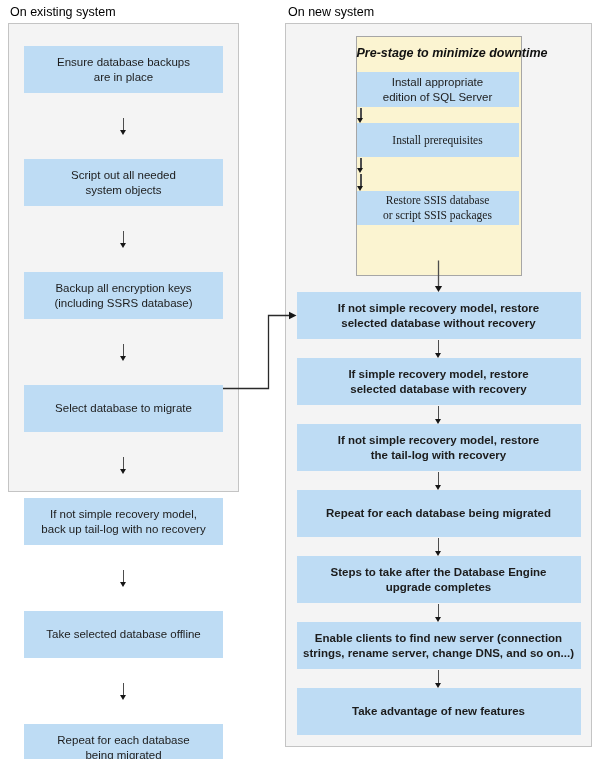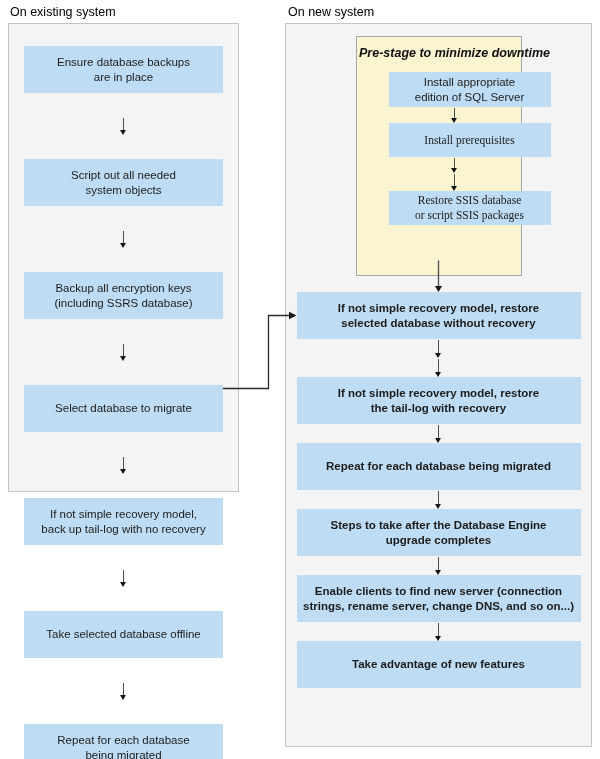--- a/index.html
+++ b/index.html
@@ -51,35 +51,34 @@
     align-items: center;
     justify-content: center;
     text-align: center;
     white-space: pre-line;
     font-size: 11.5px;
     line-height: 15px;
     flex: none;
   }
   .step.lbox  { width: 199px; height: 47px; }
   .step.wide  { width: 284px; height: 47px; font-weight: bold; }
-  .step.inner { width: 162px; font-size: 11.5px; margin-left: 30px; }
+  .step.inner { width: 162px; font-size: 11.5px; }
   .h35 { height: 35px; }
   .h34 { height: 34px; font-family: Liberation Serif, serif; }
 
   .prestage {
     box-sizing: border-box;
     width: 166px; height: 240px;
     background: #fbf4d1;
     border: 1px solid #a6a6a6;
     display: flex;
     flex-direction: column;
-    align-items: center;
+    align-items: flex-start;
     padding-top: 8px;
     flex: none;
-    padding-left: 32px;
   }
   .prestage-title {
     font-size: 12.5px;
     font-weight: 700;
     font-style: italic;
     line-height: 17px;
     color: #111111;
     margin-bottom: 10px;
     white-space: nowrap;
   }
@@ -162,20 +161,22 @@
       <div class="varrow h18"></div>
       <div class="step inner h34">Restore SSIS database
 or script SSIS packages</div>
     </div>
 
     <div class="spacer16"></div>
 
     <div class="step wide">If not simple recovery model, restore
 selected database without recovery</div>
     <div class="varrow h19"></div>
+    <div class="step wide">If simple recovery model, restore
+selected database with recovery</div>
     <div class="varrow h19"></div>
     <div class="step wide">If not simple recovery model, restore
 the tail-log with recovery</div>
     <div class="varrow h19"></div>
     <div class="step wide">Repeat for each database being migrated</div>
     <div class="varrow h19"></div>
     <div class="step wide">Steps to take after the Database Engine
 upgrade completes</div>
     <div class="varrow h19"></div>
     <div class="step wide">Enable clients to find new server (connection

